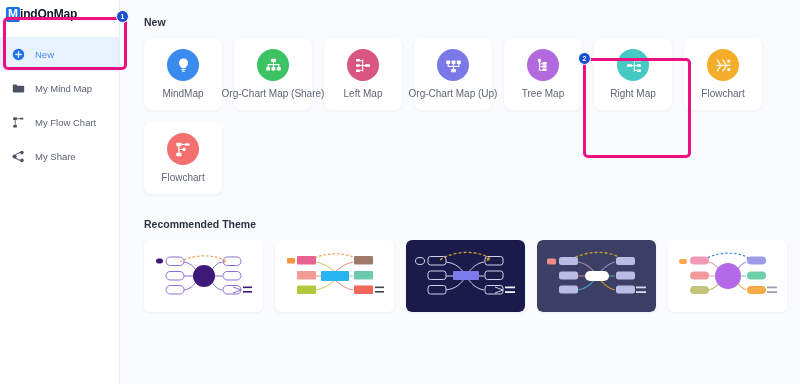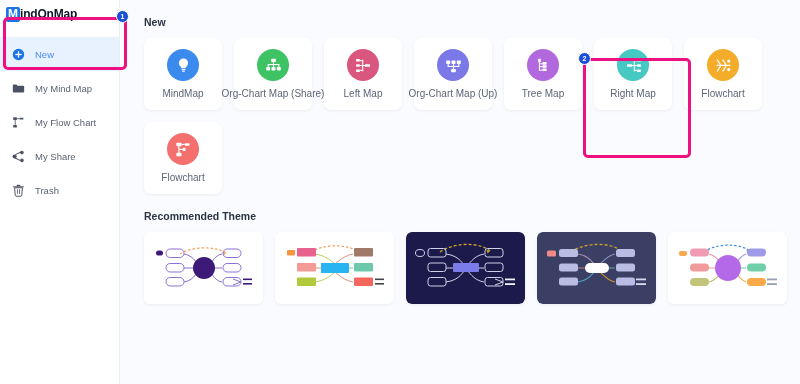--- a/index.html
+++ b/index.html
@@ -73,21 +73,21 @@
   .tpl-icon {
     width: 32px; height: 32px; border-radius: 50%;
     display: flex; align-items: center; justify-content: center;
   }
   .tpl-icon svg { display: block; }
   .tpl-label {
     font-size: 10px; color: #5d6575;
     white-space: nowrap; text-align: center;
   }
 
-  #themes-title { margin-top: 16px; margin-bottom: 10px; }
+  #themes-title { margin-top: 24px; margin-bottom: 10px; }
   #themes-row { display: flex; gap: 12px; }
   .theme-card {
     width: 119px; height: 72px; border-radius: 6px;
     box-shadow: 0 1px 3px rgba(40,60,120,0.08);
     overflow: hidden; cursor: pointer;
   }
   .theme-card svg { display: block; width: 119px; height: 72px; }
 
   
   .hl-box {
@@ -160,32 +160,20 @@
               <circle cx="12.2" cy="3.2" r="2.2" fill="#4a5263"></circle>
               <circle cx="12.2" cy="12.8" r="2.2" fill="#4a5263"></circle>
               <circle cx="3.2" cy="8" r="2.6" fill="#4a5263"></circle>
               <rect x="4" y="5.2" width="7.5" height="1.2" transform="rotate(-26 4 5.2)" fill="#4a5263"></rect>
               <rect x="4" y="9.3" width="7.5" height="1.2" transform="rotate(26 4 9.3)" fill="#4a5263"></rect>
             </svg>
         </span>
         <span class="nav-label">My Share</span>
       </div>
 
-      <div class="nav-item">
-        <span class="nav-icon">
-          <svg viewBox="0 0 16 16" width="13" height="13">
-              <rect x="1.5" y="2.8" width="13" height="1.3" fill="#4a5263"></rect>
-              <rect x="5.8" y="1" width="4.4" height="1.5" fill="#4a5263"></rect>
-              <path d="M3.2 4.6h9.6l-.8 9.4c0 .6-.5 1-1 1H5c-.5 0-1-.4-1-1z" fill="none" stroke="#4a5263" stroke-width="1.2"></path>
-              <rect x="6.2" y="6.6" width="1" height="5.6" fill="#4a5263"></rect>
-              <rect x="8.8" y="6.6" width="1" height="5.6" fill="#4a5263"></rect>
-            </svg>
-        </span>
-        <span class="nav-label">Trash</span>
-      </div>
 
     </div>
   </div>
 
   <div id="main">
 
     <div class="section-title">New</div>
 
     <div id="cards-grid">
 

